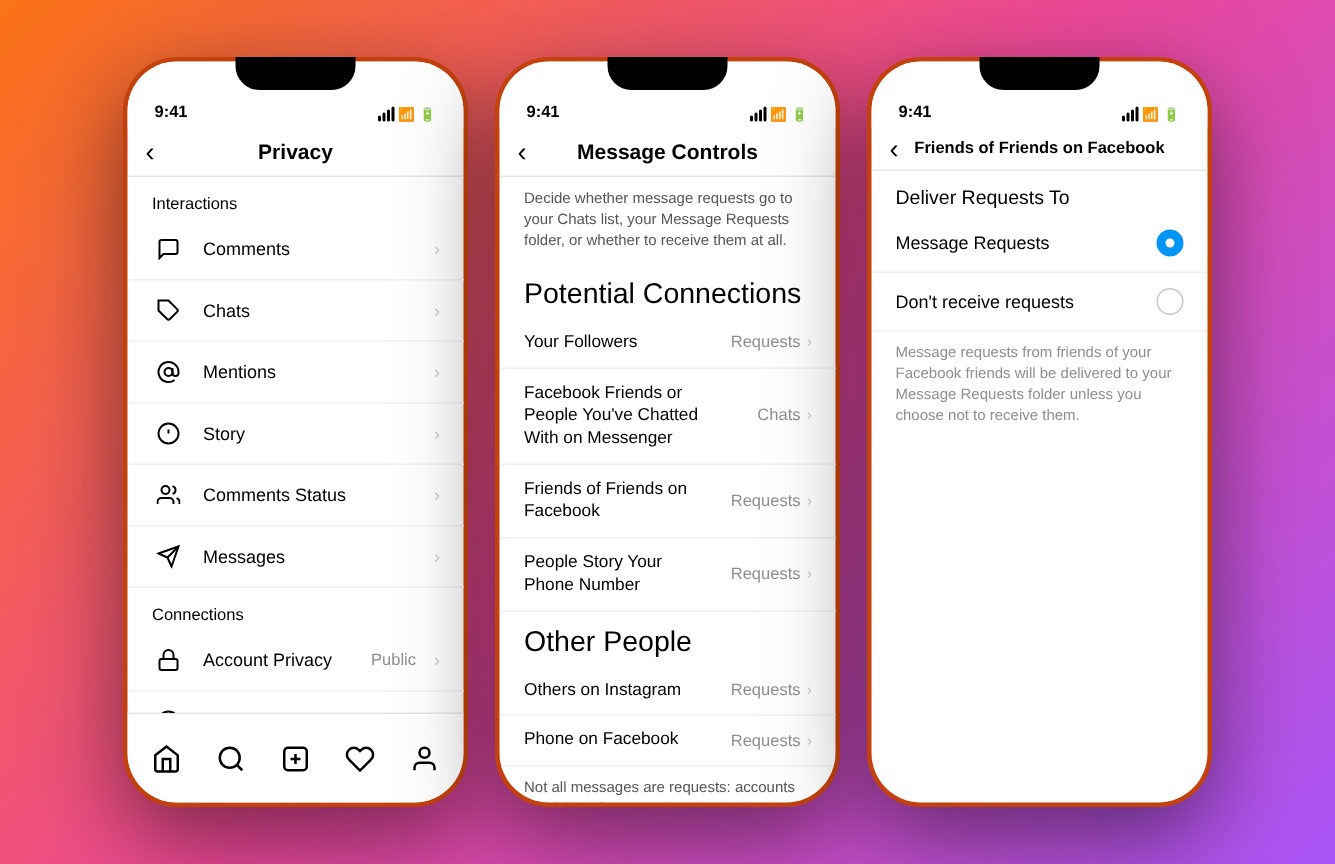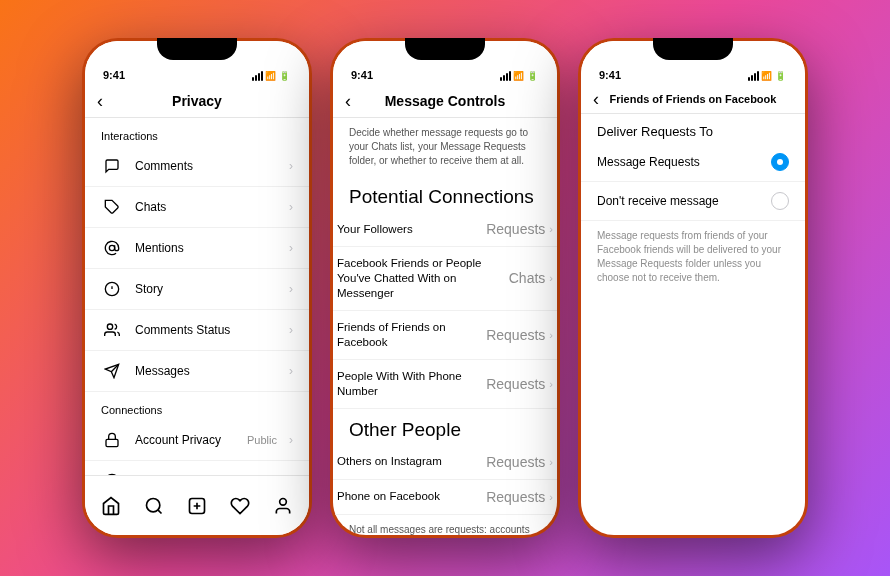--- a/index.html
+++ b/index.html
@@ -171,32 +171,32 @@
     }
     .section-title {
       font-size: 19px;
       font-weight: 400;
       color: #000;
       padding: 10px 16px 4px;
     }
     .mc-item {
       display: flex;
       align-items: center;
-      padding: 9px 4px;
+      padding: 9px 16px;
       border-bottom: 0.5px solid #f0f0f0;
       cursor: pointer;
     }
     .mc-item-text {
       flex: 1;
       font-size: 11.5px;
       color: #000;
       line-height: 1.3;
     }
     .mc-item-val {
-      font-size: 14px;
+      font-size: 11px;
       color: #8e8e8e;
       margin-right: 4px;
       margin-left: 18px;
     }
     .mc-chevron {
       font-size: 11px;
       color: #c7c7cc;
     }
     .footer-note {
       font-size: 10px;
@@ -444,21 +444,21 @@
         <span class="mc-item-text">Facebook Friends or People You've Chatted With on Messenger</span>
         <span class="mc-item-val">Chats</span>
         <span class="mc-chevron">›</span>
       </div>
       <div class="mc-item">
         <span class="mc-item-text">Friends of Friends on Facebook</span>
         <span class="mc-item-val">Requests</span>
         <span class="mc-chevron">›</span>
       </div>
       <div class="mc-item">
-        <span class="mc-item-text">People With With Phone Number</span>
+        <span class="mc-item-text">People Story Your Phone Number</span>
         <span class="mc-item-val">Requests</span>
         <span class="mc-chevron">›</span>
       </div>
       <div class="section-title">Other People</div>
       <div class="mc-item">
         <span class="mc-item-text">Others on Instagram</span>
         <span class="mc-item-val">Requests</span>
         <span class="mc-chevron">›</span>
       </div>
       <div class="mc-item">
@@ -494,19 +494,19 @@
       <span class="nav-back">‹</span>
       <span class="nav-title" style="font-size:11px;">Friends of Friends on Facebook</span>
     </div>
     <div class="list-area">
       <div class="deliver-section">Deliver Requests To</div>
       <div class="radio-item">
         <span class="radio-item-text">Message Requests</span>
         <div class="radio-circle selected"></div>
       </div>
       <div class="radio-item">
-        <span class="radio-item-text">Don't receive message</span>
+        <span class="radio-item-text">Don't receive requests</span>
         <div class="radio-circle"></div>
       </div>
       <div class="info-text">Message requests from friends of your Facebook friends will be delivered to your Message Requests folder unless you choose not to receive them.</div>
     </div>
   </div>
 </div>
 
 </body></html>

